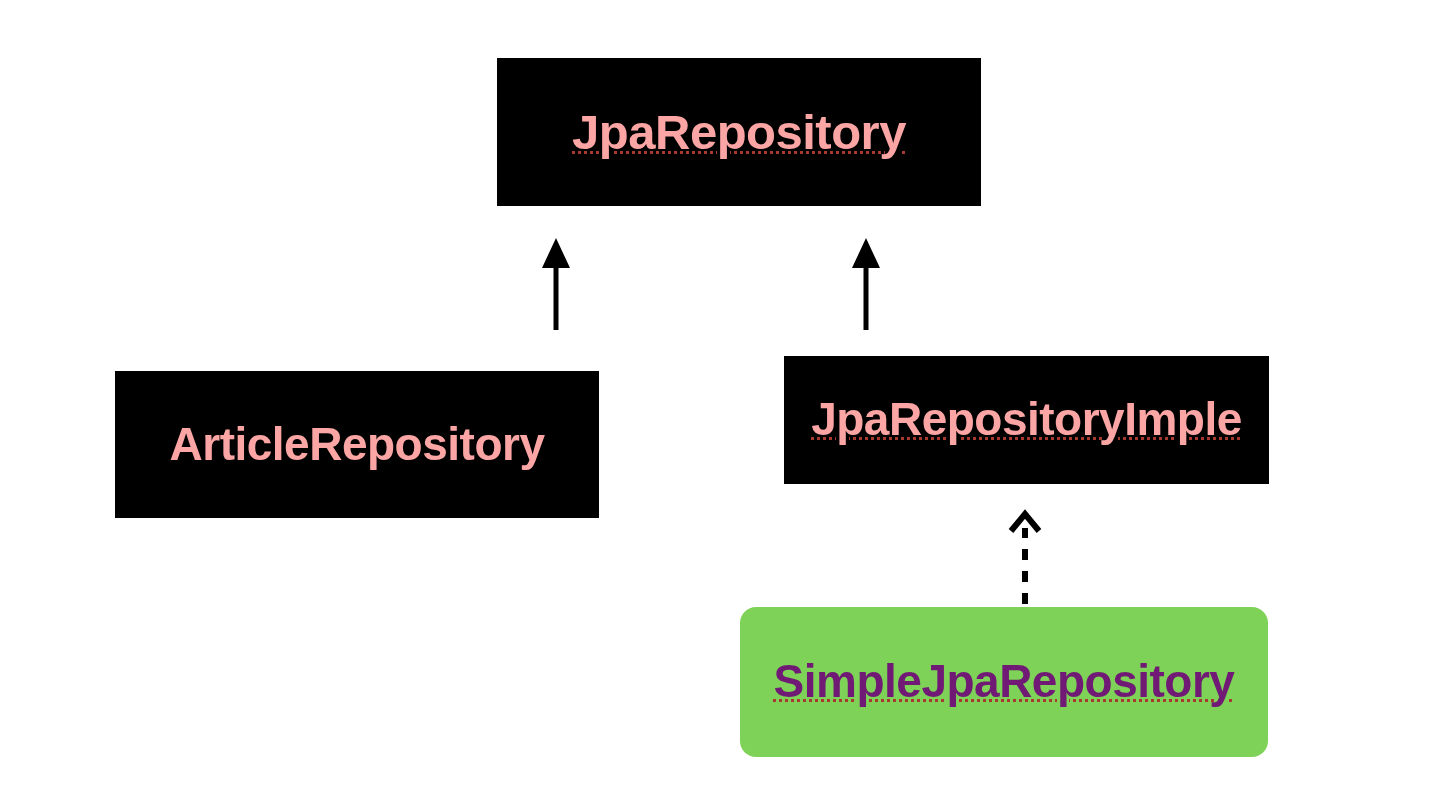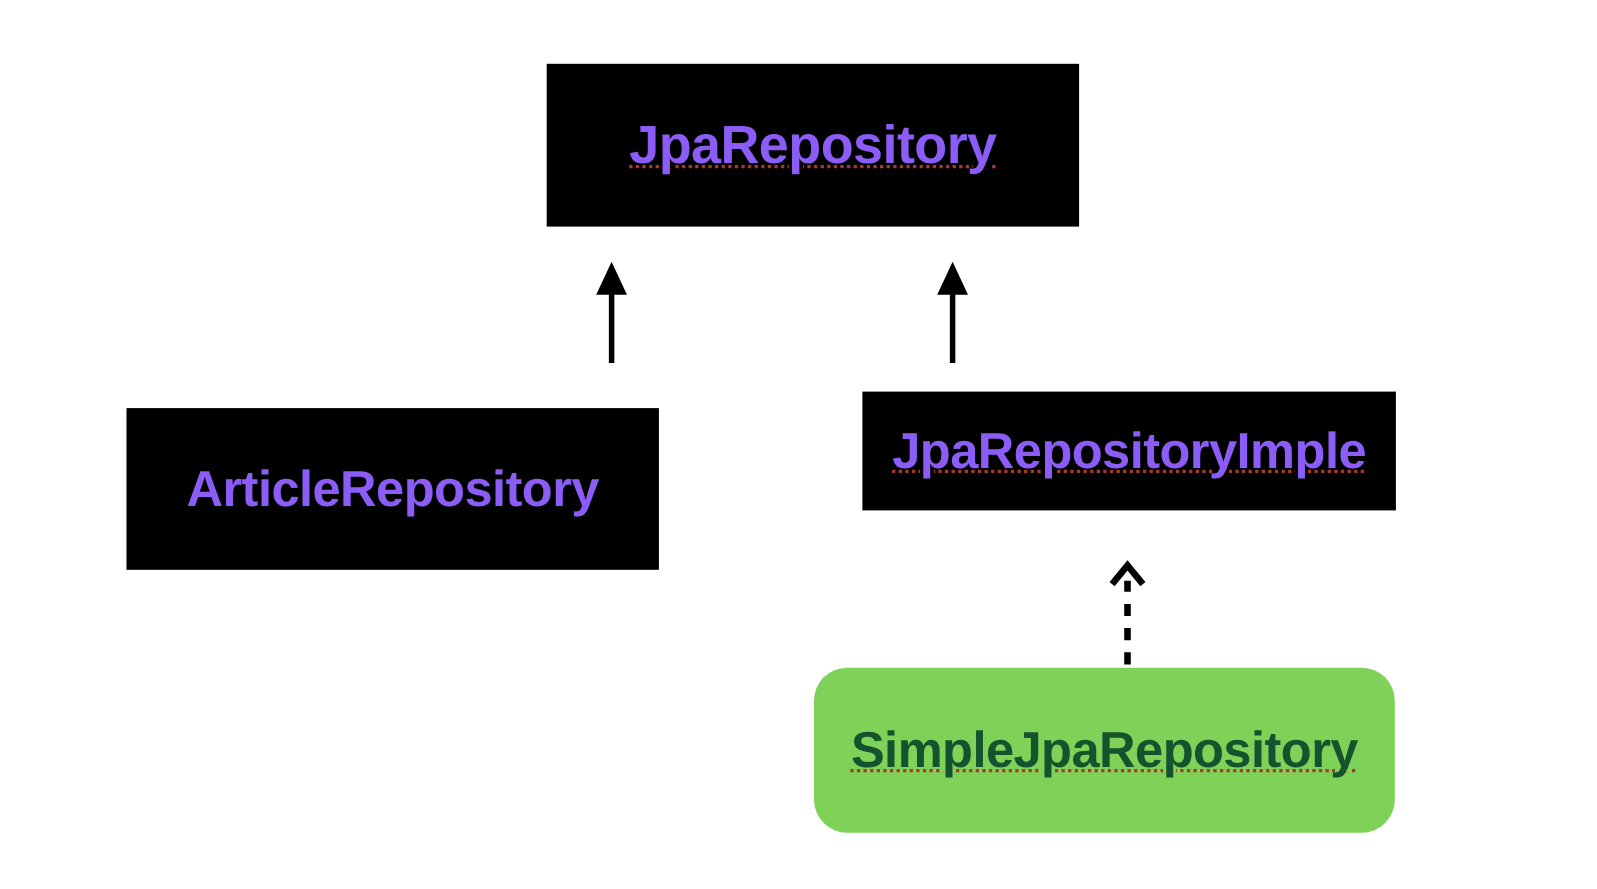--- a/index.html
+++ b/index.html
@@ -24,26 +24,26 @@
     justify-content: center;
     text-align: center;
     box-sizing: border-box;
     font-family: "Liberation Sans", sans-serif;
     font-weight: 700;
     letter-spacing: -0.5px;
     line-height: 1.12;
   }
   .node-dark {
     background: #000000;
-    color: #8b5cf6;
+    color: #fca5a5;
   }
   .node-green {
     background: #7ED257;
-    color: #14532d;
-    border-radius: 30px;
+    color: #701a75;
+    border-radius: 16px;
   }
   .node-label {
     display: inline;
     padding: 0 4px;
   }
   
   .spell {
     text-decoration: underline;
     text-decoration-style: dotted;
     text-decoration-color: #A8392E;
@@ -61,21 +61,21 @@
     left: 115px;
     top: 371px;
     width: 484px;
     height: 147px;
     font-size: 46px;
   }
   #node-jpa-repository-implementation {
     left: 784px;
     top: 356px;
     width: 485px;
-    height: 108px;
+    height: 128px;
     font-size: 46px;
     padding: 0 10px;
   }
   #node-simple-jpa-repository {
     left: 740px;
     top: 607px;
     width: 528px;
     height: 150px;
     font-size: 46px;
   }

